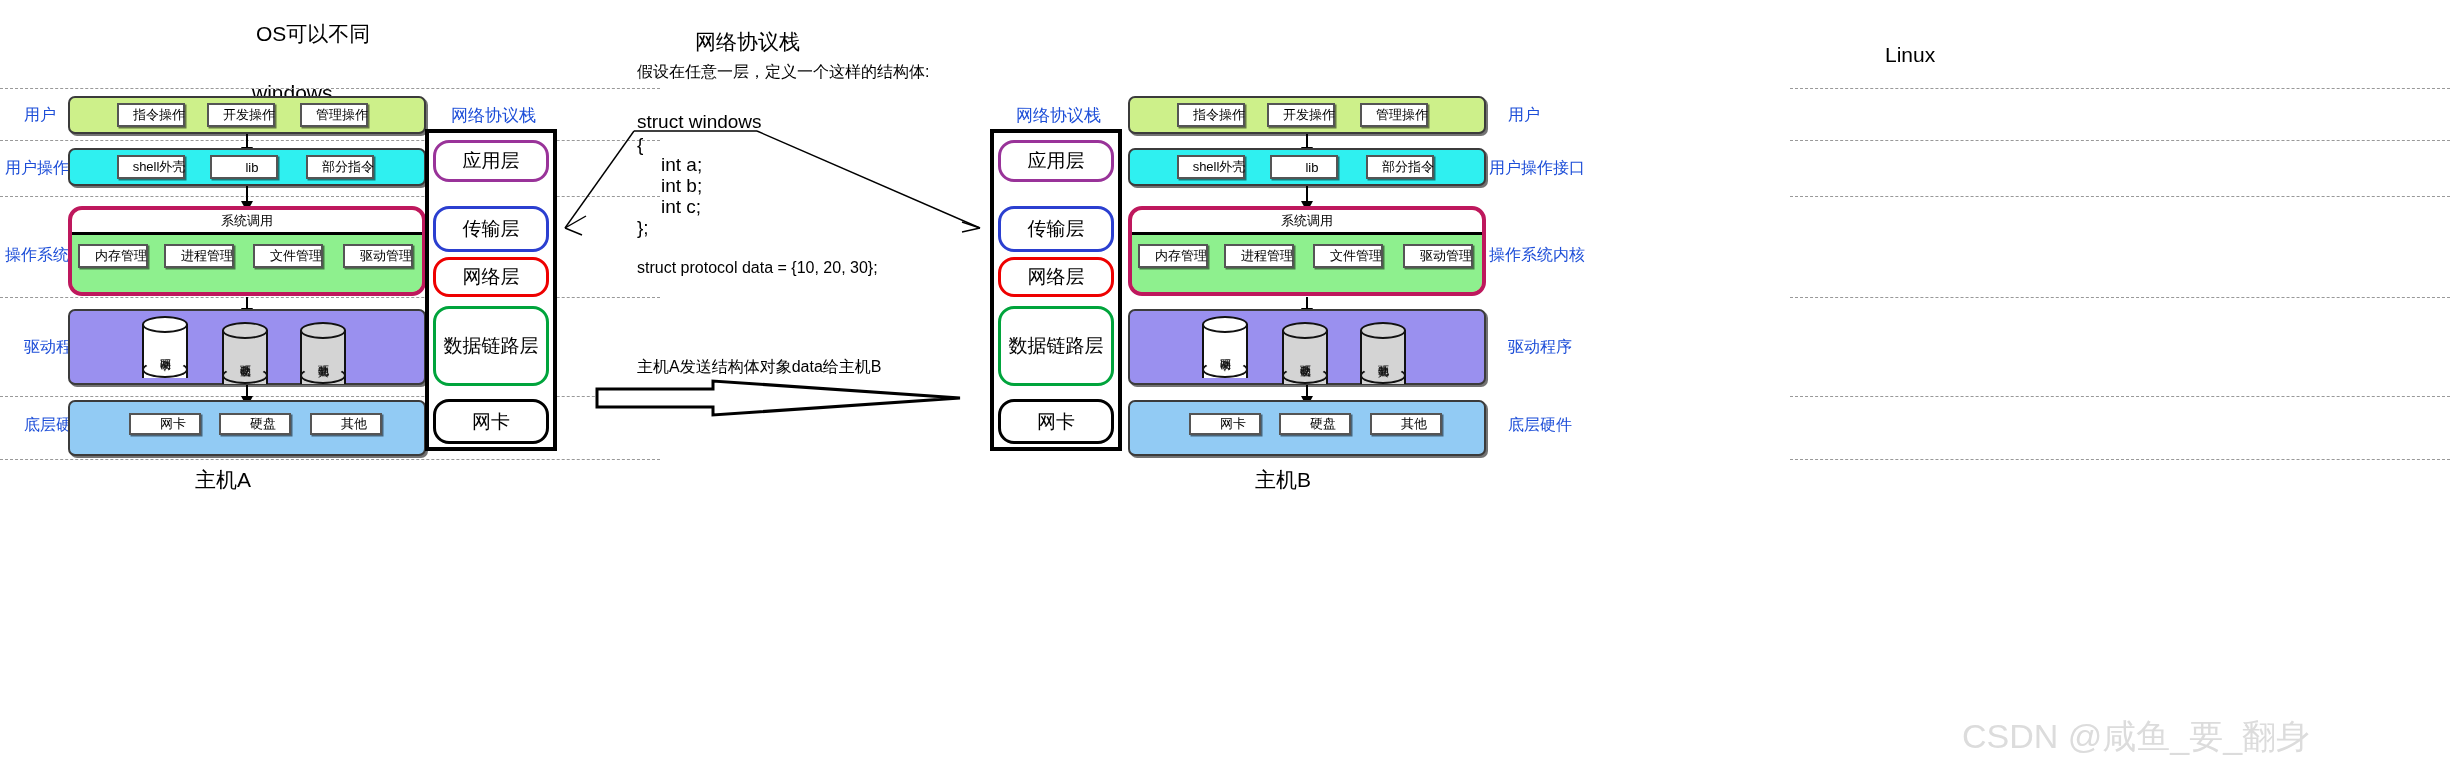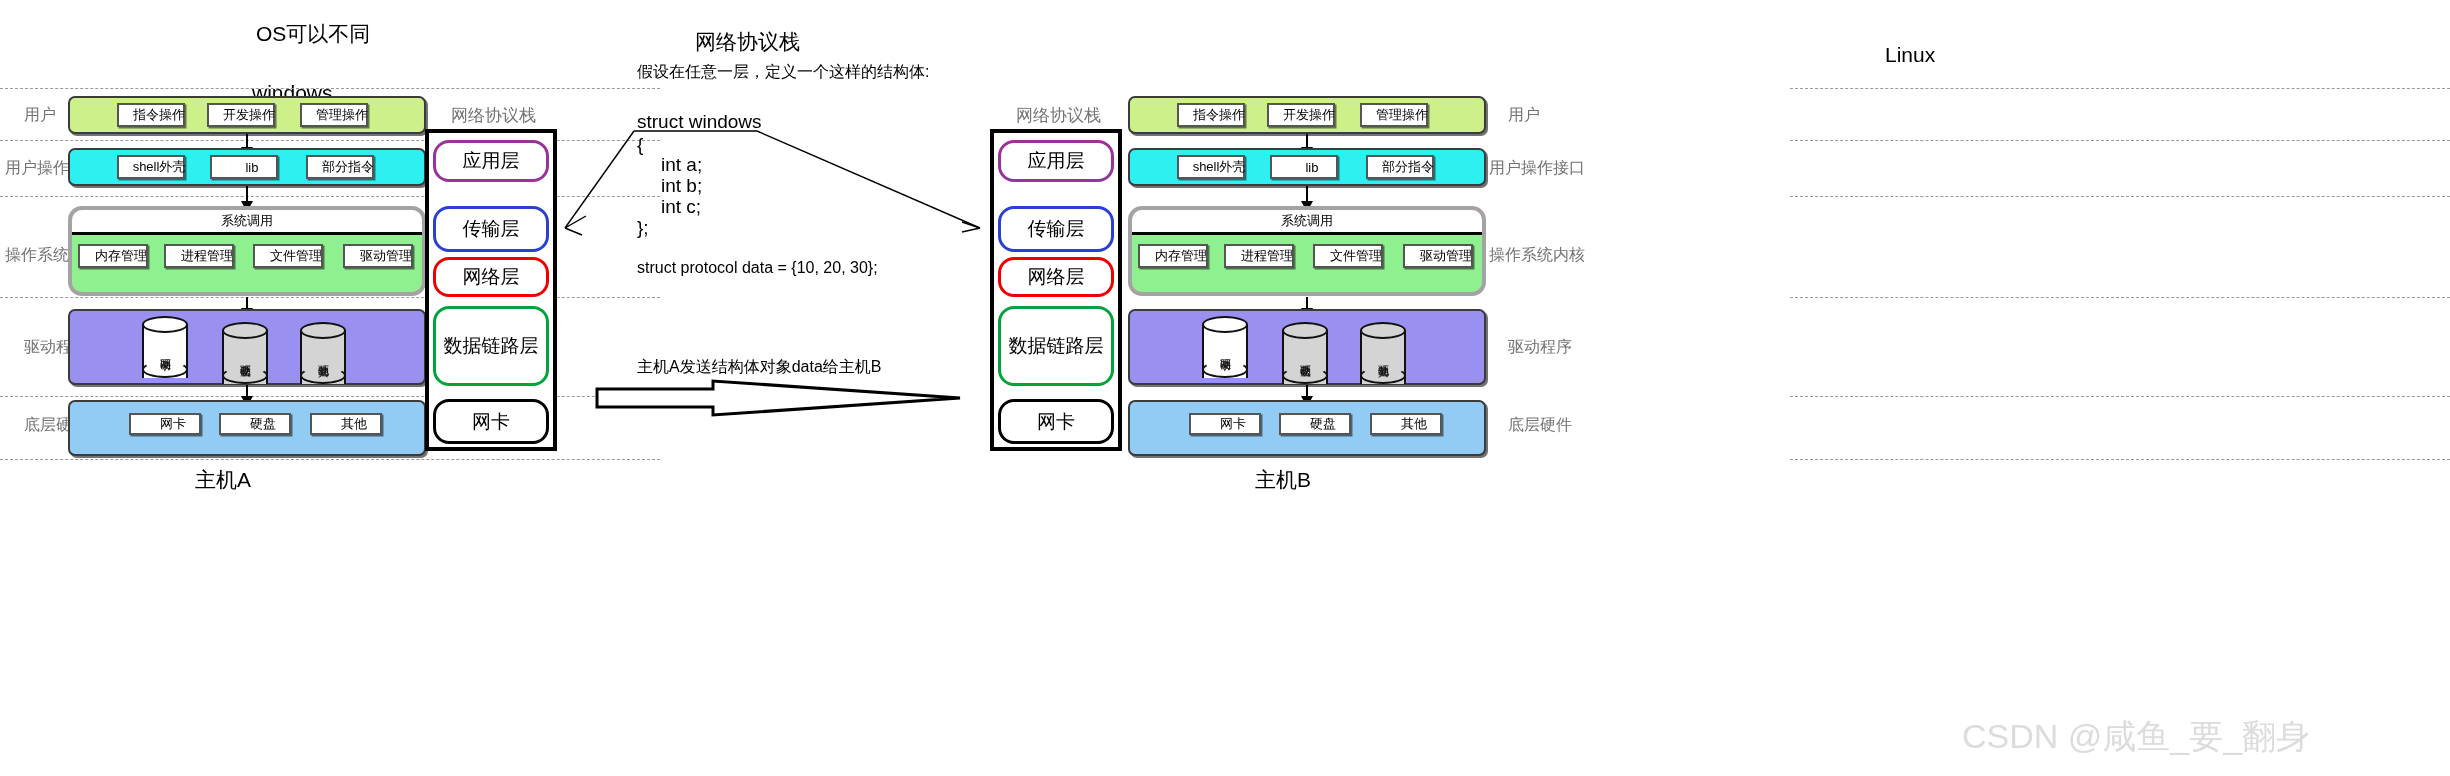--- a/index.html
+++ b/index.html
@@ -1,32 +1,32 @@
 <!DOCTYPE html>
 <html><head>
 <meta charset="utf-8">
 <style>
   html,body{margin:0;padding:0;background:#fff;}
   body{width:2450px;height:776px;position:relative;overflow:hidden;
        font-family:"Liberation Sans","DejaVu Sans",sans-serif;color:#000;}
   .abs{position:absolute;}
   .ttl{font-size:21px;white-space:nowrap;}
-  .rowlabel{font-size:16px;white-space:nowrap;color:#737373;}
+  .rowlabel{font-size:16px;white-space:nowrap;color:#1d4ed8;}
 
   
   .hsep{position:absolute;height:0;border-top:1px dashed #999;}
 
   
   .band{position:absolute;border:2px solid #3b3b3b;border-radius:7px;
         box-shadow:2px 2px 0 rgba(0,0,0,.55);box-sizing:border-box;}
   .band.user{background:#cdf08a;}
   .band.ui{background:#2ff0f0;}
   .band.drv{background:#9a90ef;}
   .band.hw{background:#92cbf4;}
-  .kernel{position:absolute;border:4px solid #a3a3a3;border-radius:14px;
+  .kernel{position:absolute;border:4px solid #be185d;border-radius:14px;
           background:#fca5a5;box-sizing:border-box;overflow:hidden;}
   .kernel .syscall{height:22px;line-height:22px;text-align:center;
           font-size:13px;background:#fff;border-bottom:3px solid #000;}
   .kernel .kbody{background:#8ef08e;height:calc(100% - 25px);position:relative;}
 
   .cell{position:absolute;background:#fff;border:2px solid #555;
         box-shadow:1.5px 1.5px 0 rgba(0,0,0,.5);
         display:flex;align-items:center;justify-content:center;
         font-size:13px;box-sizing:border-box;white-space:nowrap;padding-left:16px;}
 

